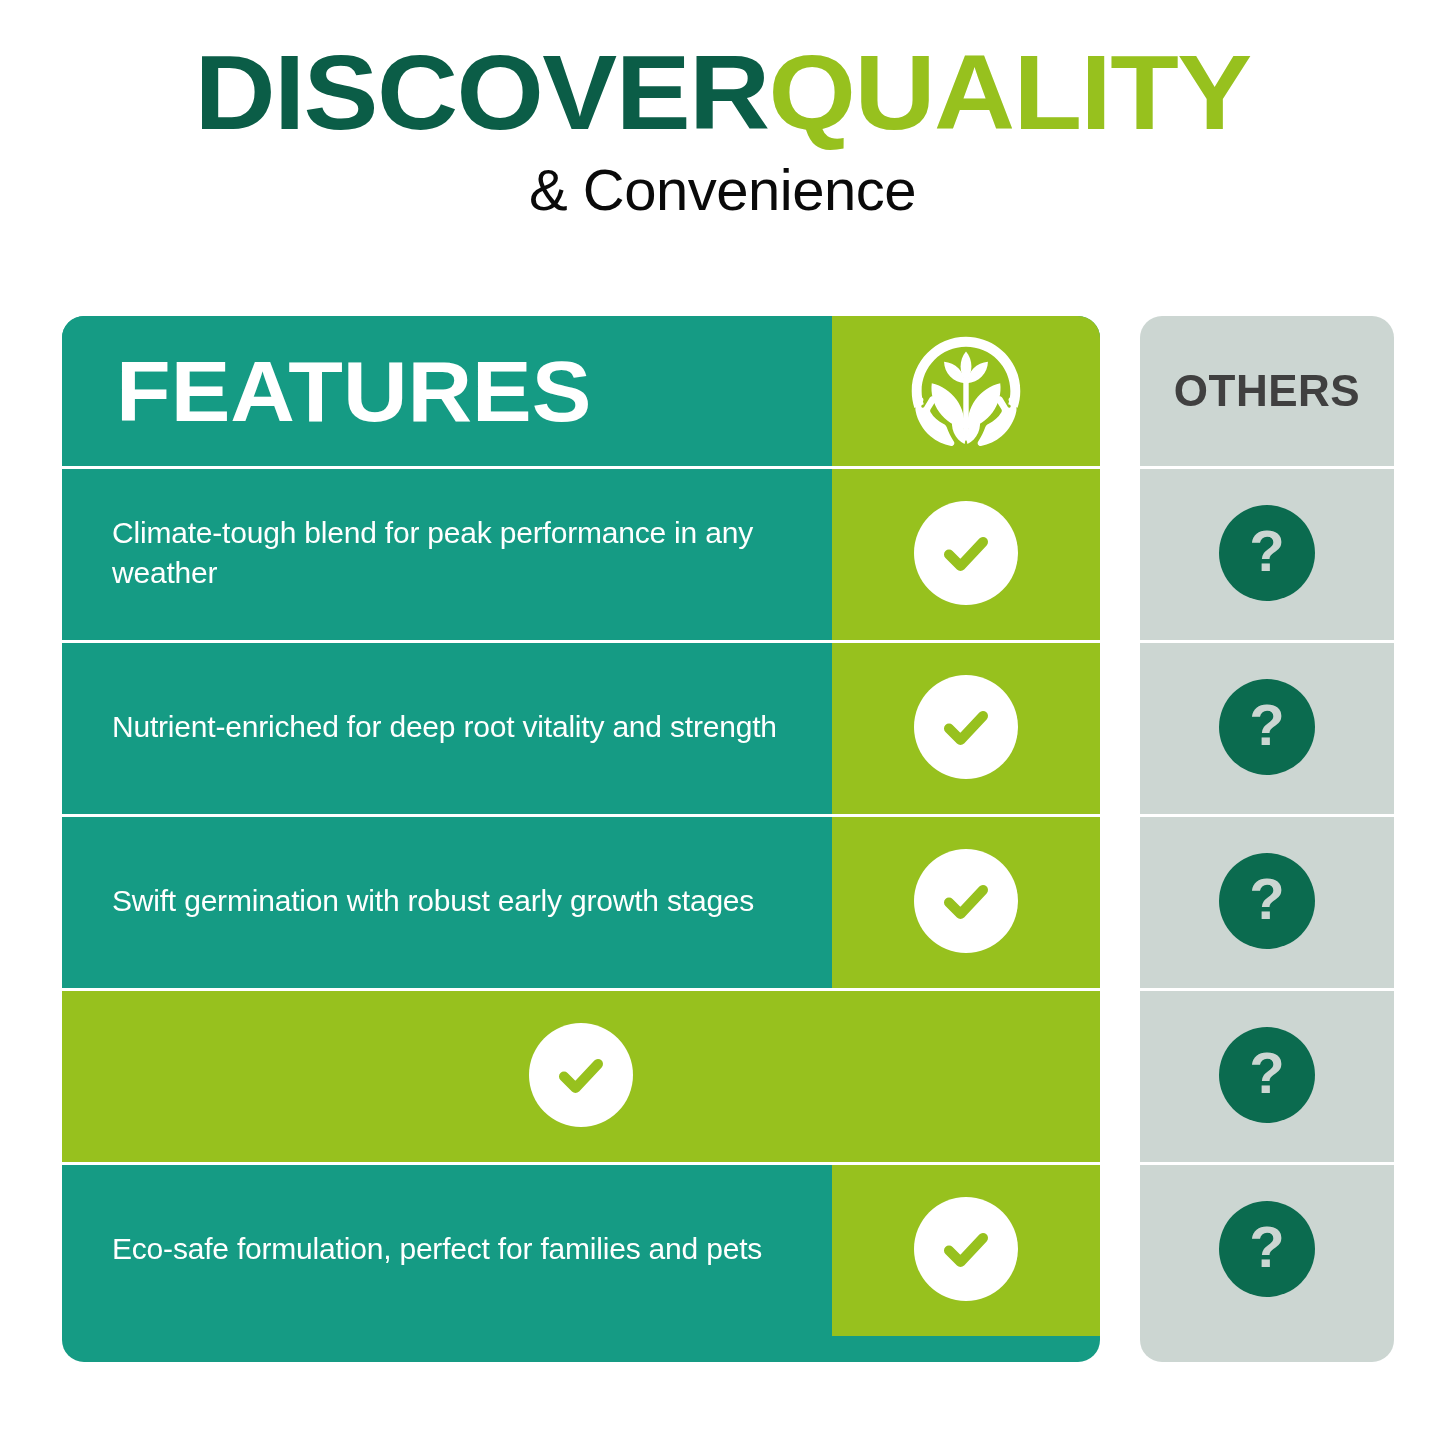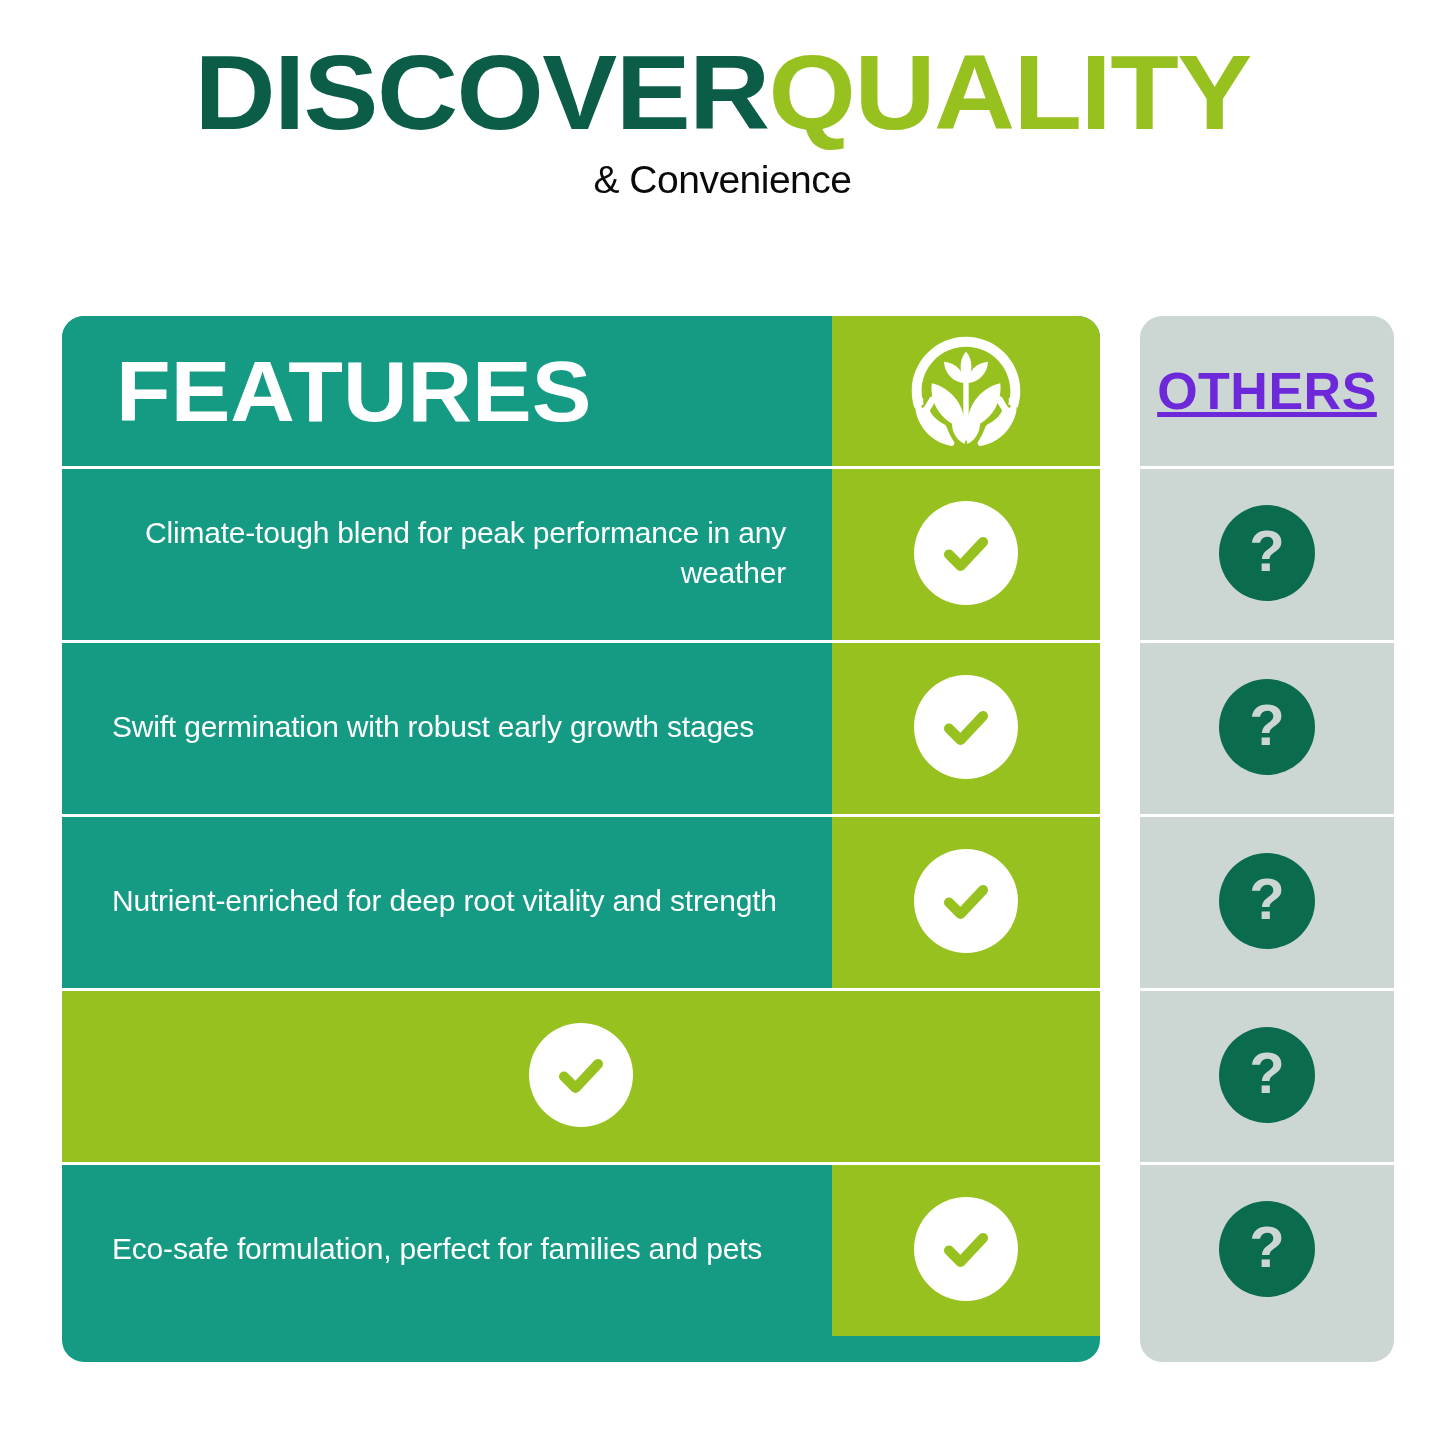--- a/index.html
+++ b/index.html
@@ -37,21 +37,21 @@
     line-height: 1.02;
     white-space: nowrap;
     transform: scaleX(1.06);
     transform-origin: center top;
   }
   .headline .word-discover { color: #0b5d47; }
   .headline .word-quality  { color: #97c11e; }
 
   .subhead {
     margin-top: 14px;
-    font-size: 39px;
+    font-size: 58px;
     font-weight: 400;
     color: #0a0a0a;
     letter-spacing: -0.5px;
     line-height: 1.05;
   }
 
   
   .compare-wrap {
     position: absolute;
     left: 62px;
@@ -87,21 +87,20 @@
     background: #ffffff;
     z-index: 3;
   }
 
   .cell-feature {
     flex: 0 0 770px;
     background: #159b84;
     display: flex;
     align-items: center;
     padding: 0 46px 0 50px;
-    text-align: right;
   }
   .cell-mark {
     flex: 1 1 auto;
     background: #97c11e;
     display: flex;
     align-items: center;
     justify-content: center;
   }
 
   
@@ -167,26 +166,25 @@
     position: absolute;
     left: 0; right: 0; top: 0;
     height: 3px;
     background: #ffffff;
     z-index: 3;
   }
   .orow-head { height: 150px; }
   .orow-item { height: 174px; }
 
   .others-title {
-    color: #6d28d9;
-    font-size: 52px;
+    color: #404040;
+    font-size: 44px;
     font-weight: 700;
     letter-spacing: 0.5px;
     line-height: 1;
-    text-decoration: underline;
   }
 
   .q-badge {
     width: 96px;
     height: 96px;
     border-radius: 50%;
     background: #0b6b4f;
     display: flex;
     align-items: center;
     justify-content: center;
@@ -256,34 +254,34 @@
           <div class="check-badge">
             <svg width="62" height="62" viewBox="0 0 62 62" aria-hidden="true">
               <path d="M14 32.5 L25.5 44 L48 20" fill="none" stroke="#97c11e" stroke-width="10" stroke-linecap="round" stroke-linejoin="round"></path>
             </svg>
           </div>
         </div>
       </div>
 
       <div class="row row-item">
         <div class="cell-feature">
+          <div class="feature-text">Nutrient-enriched for deep root vitality and strength</div>
+        </div>
+        <div class="cell-mark">
+          <div class="check-badge">
+            <svg width="62" height="62" viewBox="0 0 62 62" aria-hidden="true">
+              <path d="M14 32.5 L25.5 44 L48 20" fill="none" stroke="#97c11e" stroke-width="10" stroke-linecap="round" stroke-linejoin="round"></path>
+            </svg>
+          </div>
+        </div>
+      </div>
+
+      <div class="row row-item">
+        <div class="cell-feature">
           <div class="feature-text">Swift germination with robust early growth stages</div>
-        </div>
-        <div class="cell-mark">
-          <div class="check-badge">
-            <svg width="62" height="62" viewBox="0 0 62 62" aria-hidden="true">
-              <path d="M14 32.5 L25.5 44 L48 20" fill="none" stroke="#97c11e" stroke-width="10" stroke-linecap="round" stroke-linejoin="round"></path>
-            </svg>
-          </div>
-        </div>
-      </div>
-
-      <div class="row row-item">
-        <div class="cell-feature">
-          <div class="feature-text">Nutrient-enriched for deep root vitality and strength</div>
         </div>
         <div class="cell-mark">
           <div class="check-badge">
             <svg width="62" height="62" viewBox="0 0 62 62" aria-hidden="true">
               <path d="M14 32.5 L25.5 44 L48 20" fill="none" stroke="#97c11e" stroke-width="10" stroke-linecap="round" stroke-linejoin="round"></path>
             </svg>
           </div>
         </div>
       </div>
 

